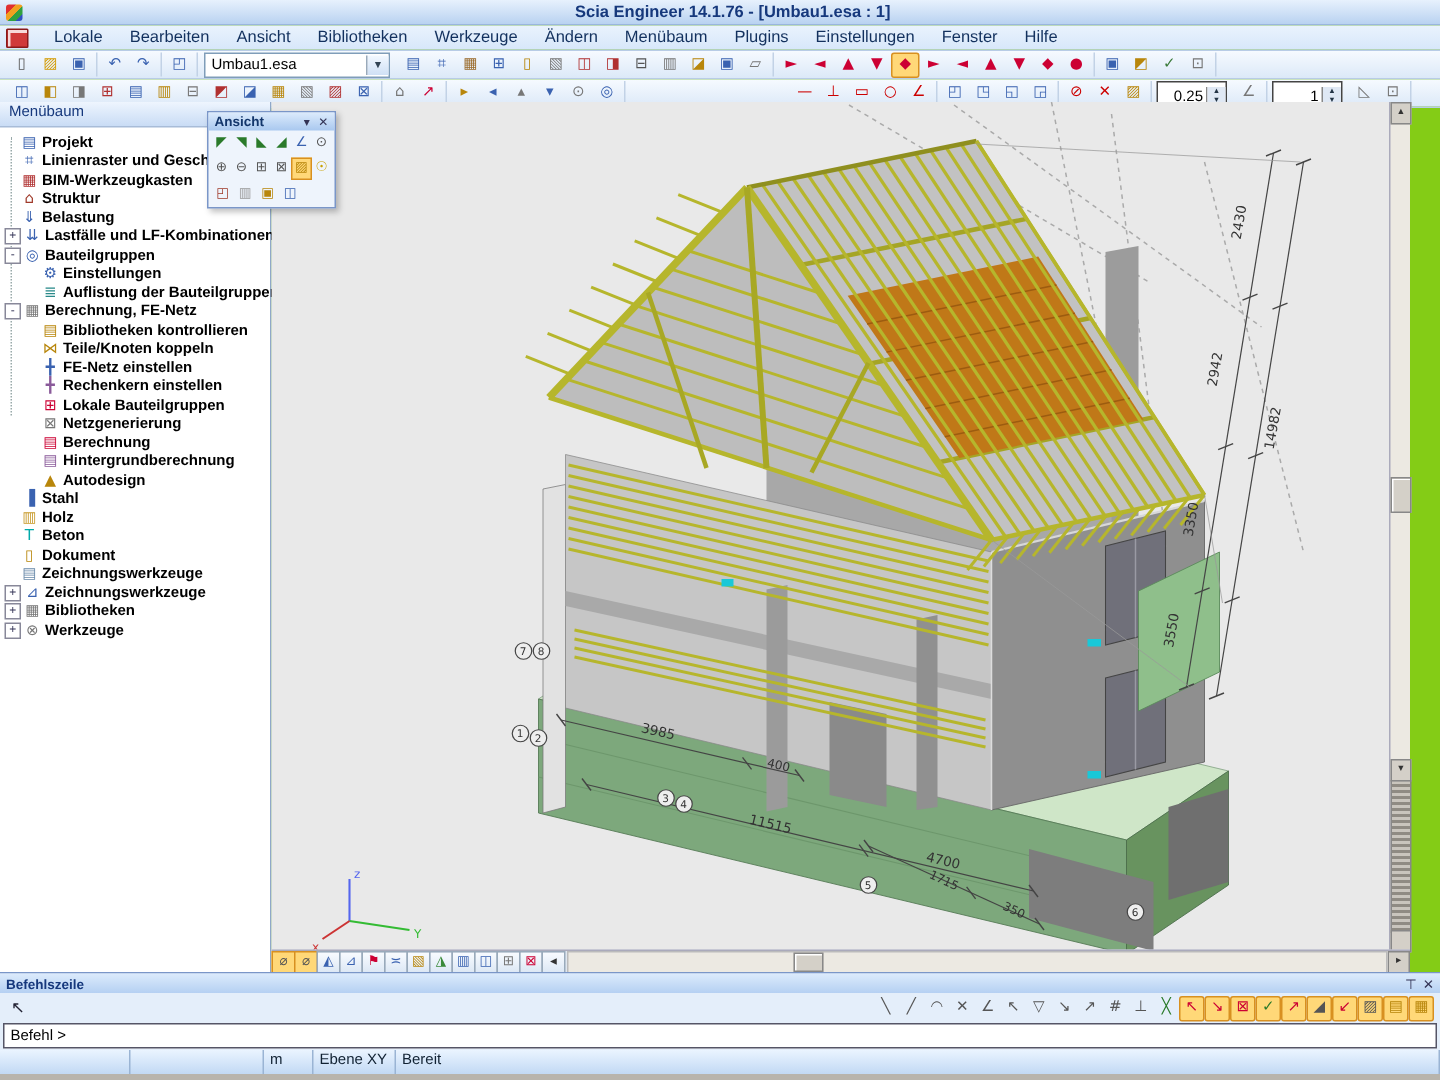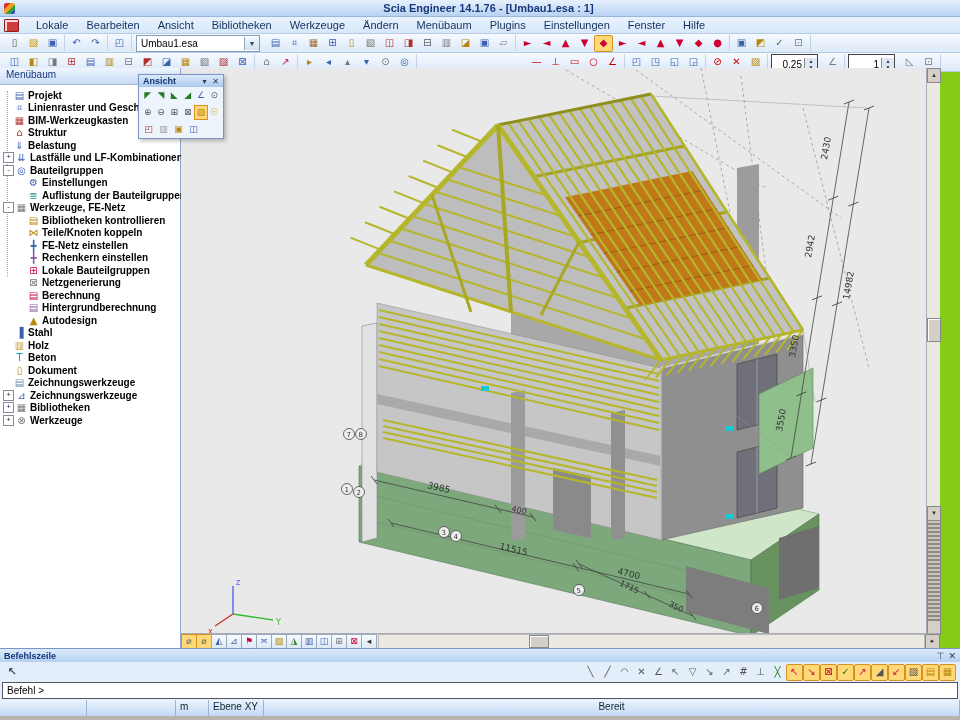--- a/index.html
+++ b/index.html
@@ -280,21 +280,21 @@
             <span class="tico" style="color: rgb(58, 98, 176);">⚙</span>
             <span class="tlabel">Einstellungen</span>
           </div>
           <div class="trow" style="padding-left: 28px;">
             <span class="tico" style="color: rgb(42, 138, 138);">≣</span>
             <span class="tlabel">Auflistung der Bauteilgruppen</span>
           </div>
           <div class="trow" style="padding-left: 3px;">
             <span class="exp">-</span>
             <span class="tico" style="color: rgb(119, 119, 119);">▦</span>
-            <span class="tlabel">Werkzeuge, FE-Netz</span>
+            <span class="tlabel">Berechnung, FE-Netz</span>
           </div>
           <div class="trow" style="padding-left: 28px;">
             <span class="tico" style="color: rgb(184, 134, 11);">▤</span>
             <span class="tlabel">Bibliotheken kontrollieren</span>
           </div>
           <div class="trow" style="padding-left: 28px;">
             <span class="tico" style="color: rgb(184, 134, 11);">⋈</span>
             <span class="tlabel">Teile/Knoten koppeln</span>
           </div>
           <div class="trow" style="padding-left: 28px;">
@@ -670,16 +670,16 @@
         </span>
     </div>
     <div class="cinput">Befehl &gt;</div>
   </div>
 
   <div id="status">
       <div class="scell" style="width: 78px;"></div>
       <div class="scell" style="width: 80px;"></div>
       <div class="scell" style="width: 24px;">m</div>
       <div class="scell" style="width: 46px;">Ebene XY</div>
-      <div class="scell" style="flex: 1 1 0%; text-align: center;">Bereit</div>
+      <div class="scell" style="flex: 1 1 0%;">Bereit</div>
     </div>
   <div id="bottomstrip"></div>
 </div>
 
 </body></html>

